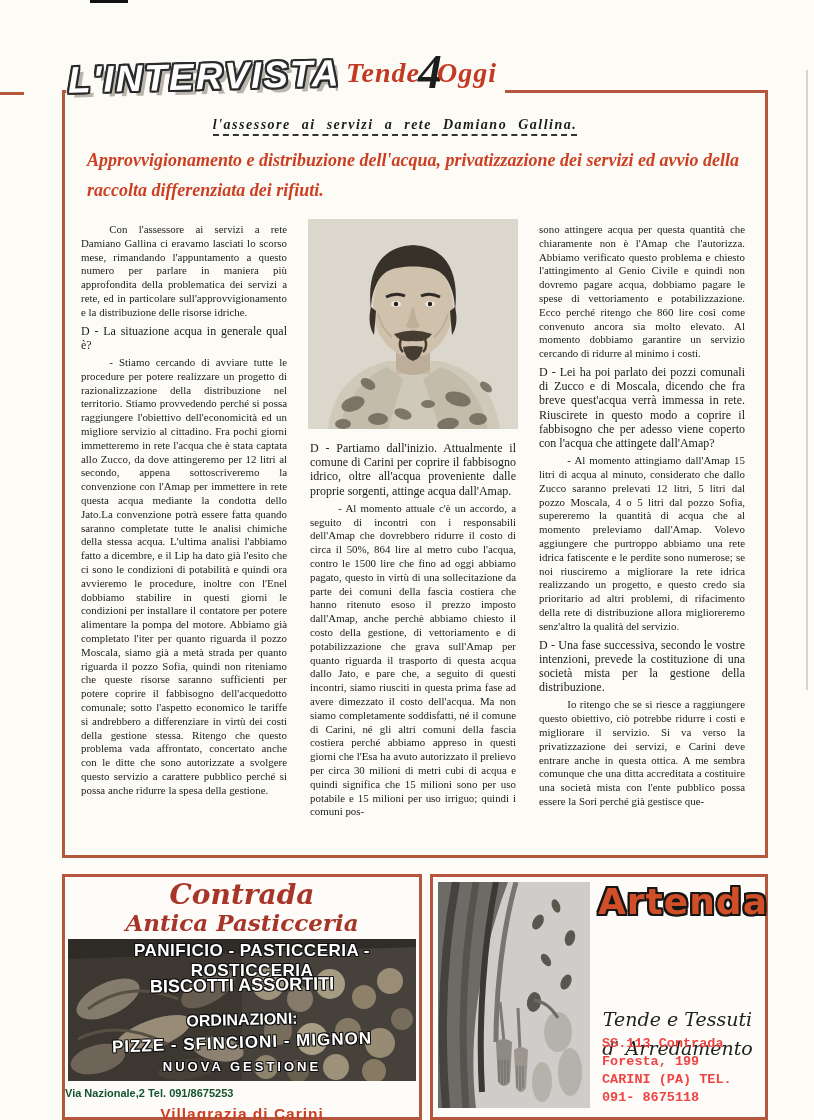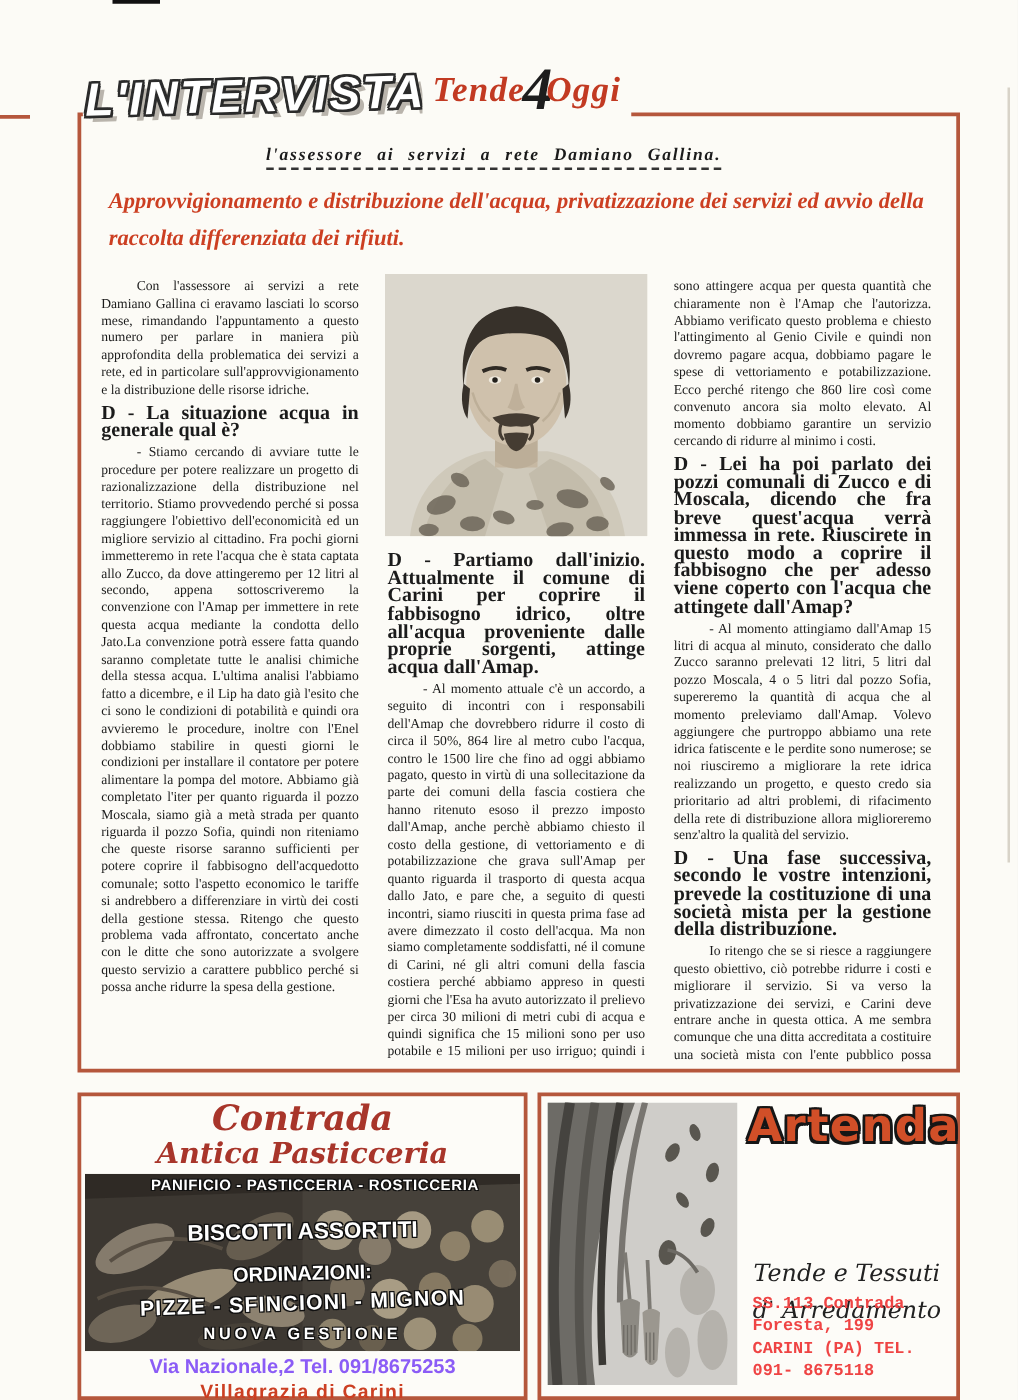--- a/index.html
+++ b/index.html
@@ -29,43 +29,43 @@
   .kicker{position:absolute;top:24px;left:0;right:40px;text-align:center;
       font-style:italic;font-weight:bold;font-size:14px;letter-spacing:1.5px;word-spacing:6px;}
   .kicker span{border-bottom:2px dashed #333;padding-bottom:2px;}
   .headline{position:absolute;top:52px;left:22px;right:16px;margin:0;
       font-style:italic;font-weight:bold;font-size:18px;line-height:30px;color:#cc3f22;}
   .columns{position:absolute;top:126px;left:12px;right:12px;bottom:6px;
       display:flex;gap:15px;overflow:hidden;}
   .col{width:214px;overflow:hidden;text-align:justify;}
   .col p{margin:4px;font-size:10.9px;line-height:13.8px;}
   .col p.ind{text-indent:2.6em;}
-  .col p.q{font-weight:bold;font-size:16px;line-height:14.2px;text-indent:0;}
+  .col p.q{font-weight:normal;font-size:12px;line-height:14.2px;text-indent:0;}
   .portrait{margin:0 2px 8px 2px;}
 
   
   .ad{position:absolute;top:874px;border:3px solid #b5573c;background:#fdfcf8;box-sizing:border-box;}
   .ad-left{left:62px;width:360px;height:246px;}
   .ad-right{left:430px;width:338px;height:246px;}
 
   .bakery-title{margin:4px 0 0 0;text-align:center;font-style:italic;font-weight:bold;
       color:#a8352a;font-size:28px;line-height:28px;font-family:"DejaVu Serif", serif;}
   .bakery-title.second{margin-top:0;font-size:23px;}
   .bakery-photo{position:relative;margin:2px 3px 0 3px;height:142px;overflow:hidden;}
   .bakery-photo svg{display:block;}
   .ovl{position:absolute;left:0;right:0;text-align:center;
       font-family:"Liberation Sans", sans-serif;font-weight:bold;color:#fff;
       text-shadow:-1px -1px 0 #111,1px -1px 0 #111,-1px 1px 0 #111,1px 1px 0 #111;}
-  .ovl1{top:2px;font-size:12px;letter-spacing:.5px;padding-left:20px;}
+  .ovl1{top:2px;font-size:17px;letter-spacing:.5px;padding-left:20px;}
   .ovl2{top:36px;font-size:18px;transform:rotate(-1deg);}
   .ovl3{top:72px;font-size:16px;transform:rotate(-1.5deg);}
   .ovl4{top:94px;font-size:17px;transform:rotate(-2deg);letter-spacing:1px;}
   .ovl5{top:120px;font-size:13px;letter-spacing:3px;}
-  .bakery-addr{margin-top:3px;text-align:center;font-family:"Liberation Sans", sans-serif;
-      font-weight:bold;color:#8b5cf6;font-size:16px;line-height:19px;}
+  .bakery-addr{margin-top:3px;text-align:left;font-family:"Liberation Sans", sans-serif;
+      font-weight:bold;color:#14532d;font-size:11px;line-height:19px;}
   .bakery-city{text-align:center;font-family:"Liberation Sans", sans-serif;
       font-weight:bold;color:#cc3f22;font-size:15.5px;margin-top:2px;letter-spacing:1px;}
 
   .artenda-inner{display:flex;height:100%;}
   .curtain{margin:5px 0 5px 5px;}
   .artenda-right{flex:1;position:relative;}
   .artenda-logo{position:absolute;top:4px;left:8px;right:4px;text-align:center;
       font-family:"DejaVu Sans", sans-serif;font-weight:bold;font-size:36px;color:#d14f28;
       letter-spacing:1px;
       text-shadow:-2px -2px 0 #161616,2px -2px 0 #161616,-2px 2px 0 #161616,2px 2px 0 #161616,

